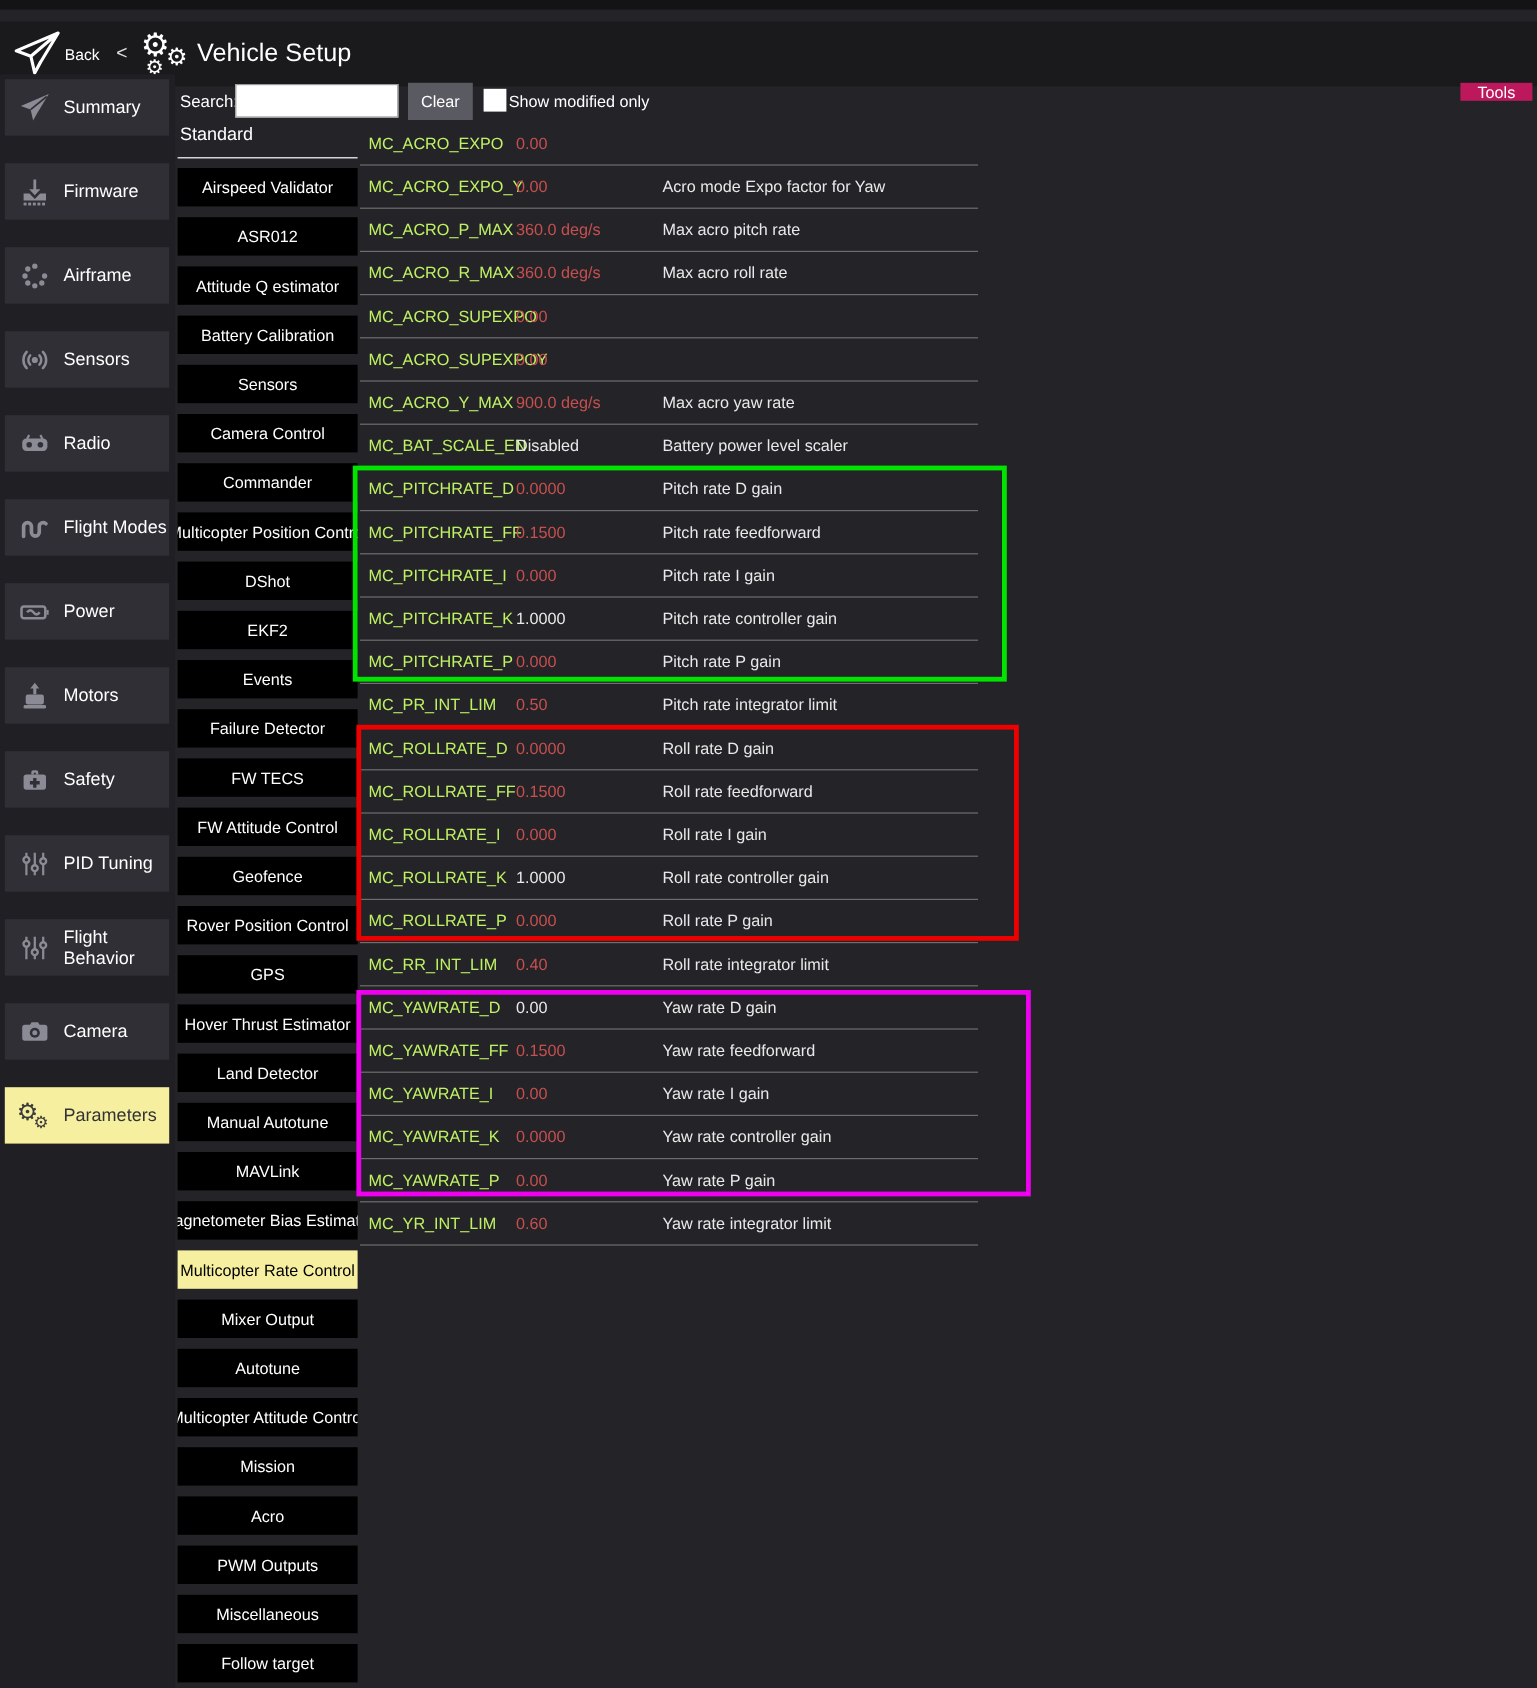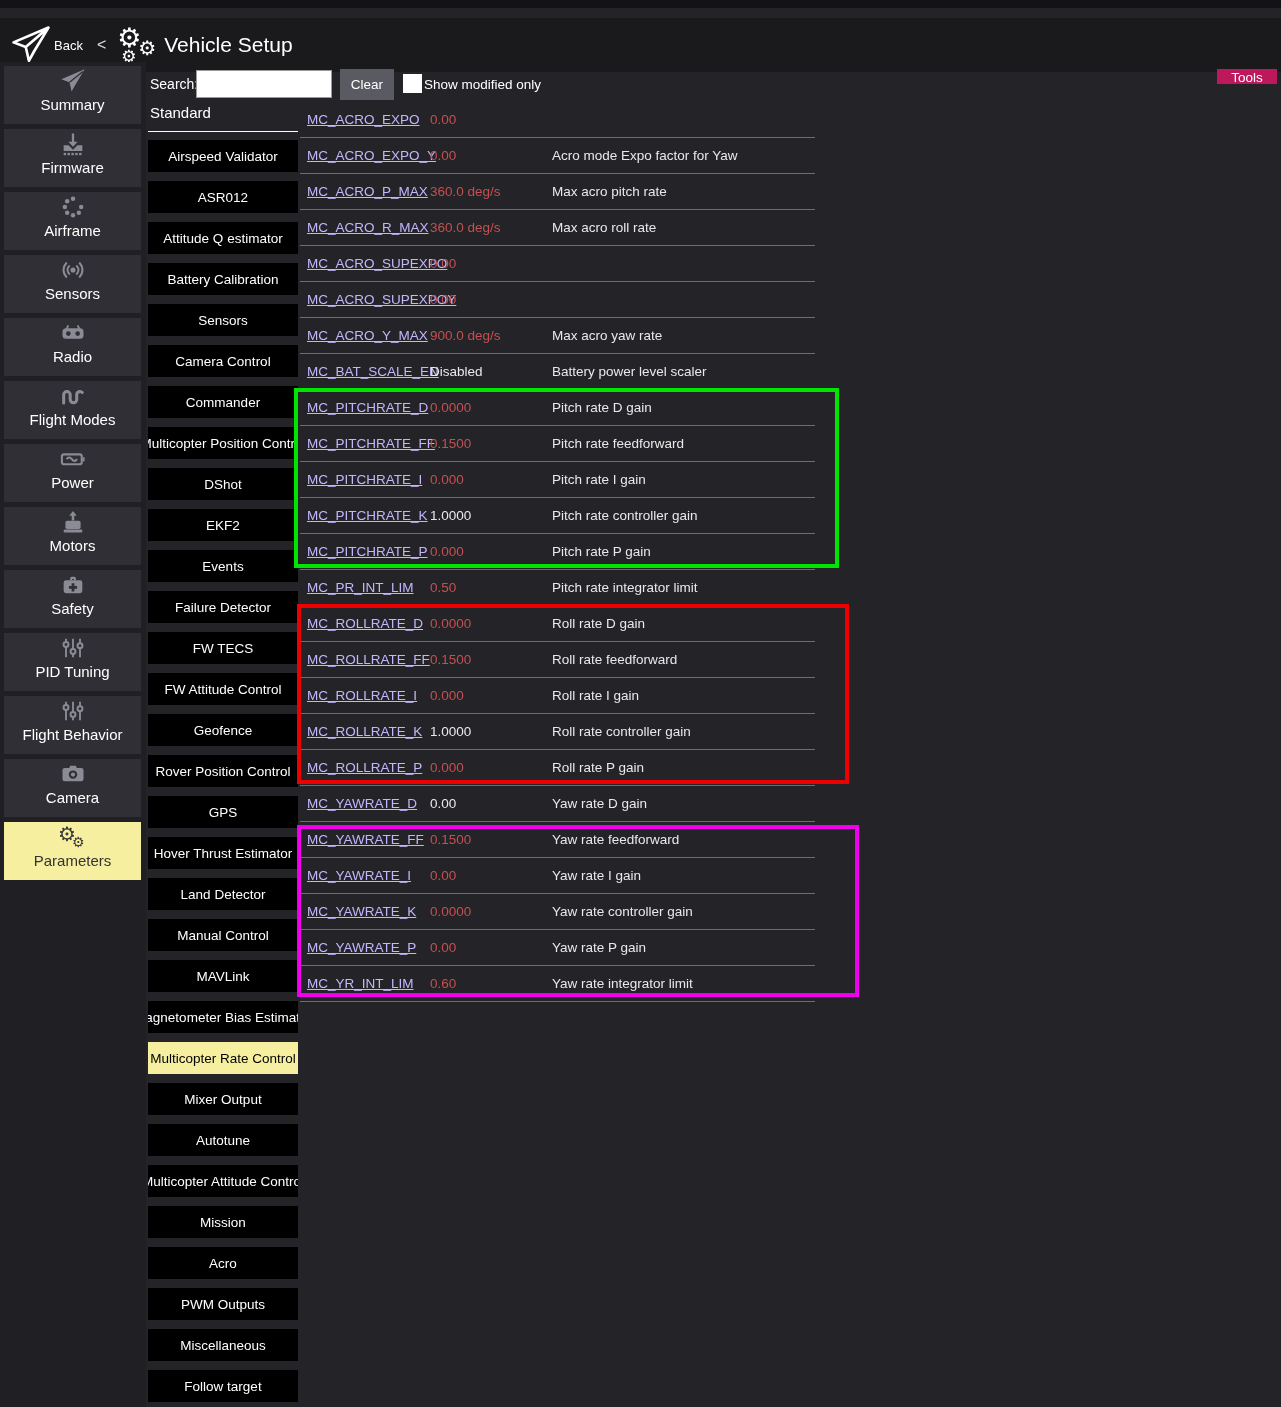--- a/index.html
+++ b/index.html
@@ -15,21 +15,21 @@
   .lt{margin-left:14px;font-size:16px;color:#e0e0e0;}
   .gears{position:relative;width:46px;height:48px;margin-left:8px;color:#fff;flex:none;}
   .gears span{position:absolute;line-height:1;}
   .g1{font-size:27px;left:3px;top:4px;}
   .g2{font-size:17px;left:7px;top:27px;}
   .g3{font-size:20px;left:24px;top:17px;}
   .title{margin-left:4px;font-size:21px;color:#fff;}
 
   .sidebar-strip{position:absolute;left:0;top:62px;width:146px;height:1345px;background:#202024;}
   .sidebar{position:absolute;left:4px;top:66px;width:137px;}
-  .side-btn{height:58px;margin-bottom:5px;background:#2f2f35;display:flex;align-items:center;color:#fff;font-size:15px;cursor:pointer;flex-direction:column;}
+  .side-btn{height:47px;margin-bottom:23px;background:#2f2f35;display:flex;align-items:center;color:#fff;font-size:15px;cursor:pointer;}
   .side-btn .s-icon{width:30px;height:30px;margin:0 9px 0 10px;flex:none;display:flex;align-items:center;justify-content:center;color:#8b8b95;}
   .side-btn svg{width:28px;height:28px;display:block;}
   .side-btn.selected{background:#f6efa0;color:#333;}
   .side-btn.selected .s-icon{color:#3a3a3a;}
   .gear-wrap{position:relative;width:30px;height:30px;}
   .gear-wrap span{position:absolute;line-height:1;}
   .gw1{font-size:20px;left:0;top:2px;}
   .gw2{font-size:14px;left:14px;top:13px;}
 
   .groups{position:absolute;left:148px;top:104px;width:150px;}
@@ -39,21 +39,21 @@
 
   .search-label{position:absolute;left:150px;top:76px;font-size:14px;color:#fff;}
   .search-input{position:absolute;left:196px;top:70px;width:136px;height:28px;background:#fff;border:1px solid #999;box-sizing:border-box;font-size:13px;padding:0 5px;}
   .clear-btn{position:absolute;left:340px;top:69px;width:54px;height:31px;background:#5a5a63;color:#fff;border:none;font-size:13.5px;font-family:inherit;cursor:pointer;}
   .mod-check{position:absolute;left:403px;top:74px;width:19px;height:19px;appearance:none;-webkit-appearance:none;background:#fff;border:none;margin:0;cursor:pointer;}
   .mod-label{position:absolute;left:424px;top:77px;font-size:13.5px;color:#fff;}
   .tools-btn{position:absolute;left:1217px;top:69px;width:60px;height:15px;background:#be185d;color:#fff;border:none;font-size:13.5px;font-family:inherit;cursor:pointer;}
 
   .ptable{position:absolute;left:300px;top:102px;width:515px;}
   .p-row{height:35px;border-bottom:1px solid #6e6e6e;position:relative;font-size:13.5px;cursor:pointer;}
-  .p-name{position:absolute;left:7px;top:0;line-height:35px;color:#c4b5fd;white-space:nowrap;text-decoration:underline;}
+  .p-name{position:absolute;left:7px;top:0;line-height:35px;color:#bef264;white-space:nowrap;}
   .p-val{position:absolute;left:130px;top:0;line-height:35px;color:#e9e9e9;white-space:nowrap;}
   .p-val.red{color:#c64f4f;}
   .p-desc{position:absolute;left:252px;top:0;line-height:35px;color:#e9e9e9;white-space:nowrap;}
 
   .hl{position:absolute;border:4px solid #fff;box-sizing:border-box;pointer-events:none;z-index:5;}
   .hl-1{left:294px;top:388px;width:545px;height:180px;}
   .hl-2{left:297px;top:604px;width:552px;height:180px;}
   .hl-3{left:297px;top:825px;width:562px;height:172px;}
 </style>
 </head>
@@ -243,21 +243,21 @@
       <div class="grp-btn">EKF2</div>
       <div class="grp-btn">Events</div>
       <div class="grp-btn">Failure Detector</div>
       <div class="grp-btn">FW TECS</div>
       <div class="grp-btn">FW Attitude Control</div>
       <div class="grp-btn">Geofence</div>
       <div class="grp-btn">Rover Position Control</div>
       <div class="grp-btn">GPS</div>
       <div class="grp-btn">Hover Thrust Estimator</div>
       <div class="grp-btn">Land Detector</div>
-      <div class="grp-btn">Manual Control</div>
+      <div class="grp-btn">Manual Autotune</div>
       <div class="grp-btn">MAVLink</div>
       <div class="grp-btn">Magnetometer Bias Estimator</div>
       <div class="grp-btn selected">Multicopter Rate Control</div>
       <div class="grp-btn">Mixer Output</div>
       <div class="grp-btn">Autotune</div>
       <div class="grp-btn">Multicopter Attitude Control</div>
       <div class="grp-btn">Mission</div>
       <div class="grp-btn">Acro</div>
       <div class="grp-btn">PWM Outputs</div>
       <div class="grp-btn">Miscellaneous</div>
@@ -352,20 +352,25 @@
       <span class="p-name">MC_ROLLRATE_K</span>
       <span class="p-val">1.0000</span>
       <span class="p-desc">Roll rate controller gain</span>
     </div>
     <div class="p-row">
       <span class="p-name">MC_ROLLRATE_P</span>
       <span class="p-val red">0.000</span>
       <span class="p-desc">Roll rate P gain</span>
     </div>
     <div class="p-row">
+      <span class="p-name">MC_RR_INT_LIM</span>
+      <span class="p-val red">0.40</span>
+      <span class="p-desc">Roll rate integrator limit</span>
+    </div>
+    <div class="p-row">
       <span class="p-name">MC_YAWRATE_D</span>
       <span class="p-val">0.00</span>
       <span class="p-desc">Yaw rate D gain</span>
     </div>
     <div class="p-row">
       <span class="p-name">MC_YAWRATE_FF</span>
       <span class="p-val red">0.1500</span>
       <span class="p-desc">Yaw rate feedforward</span>
     </div>
     <div class="p-row">

